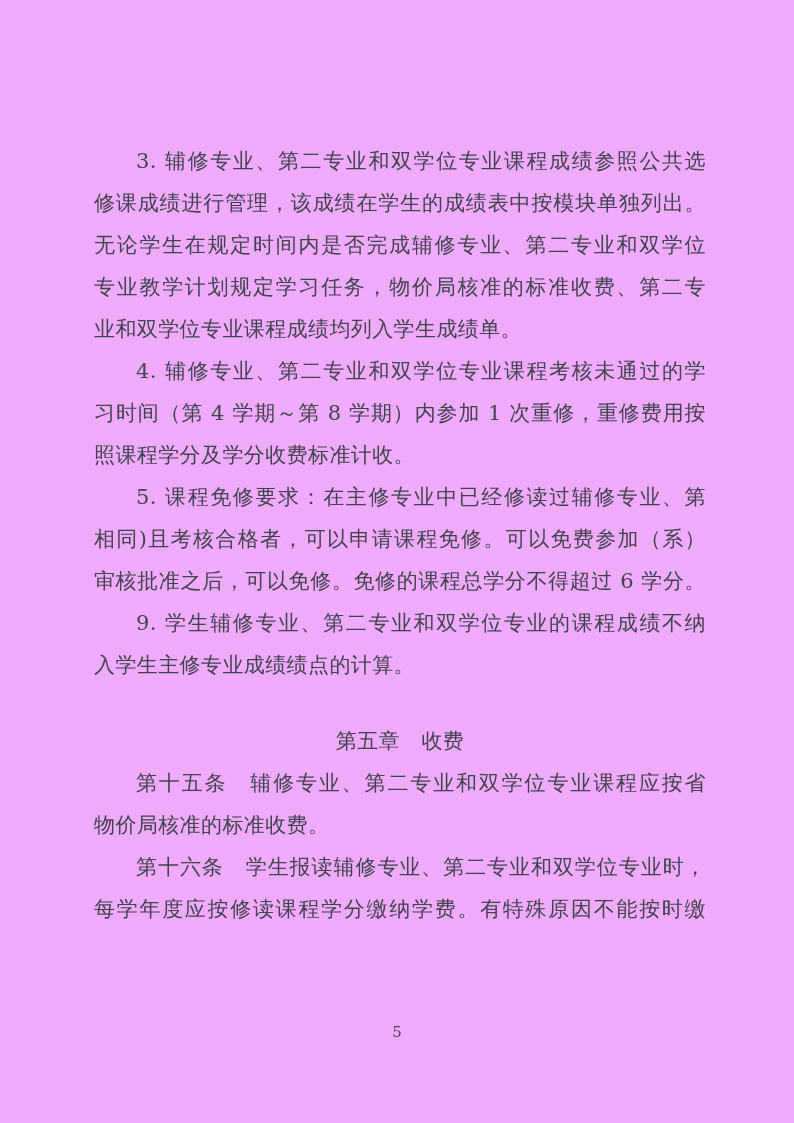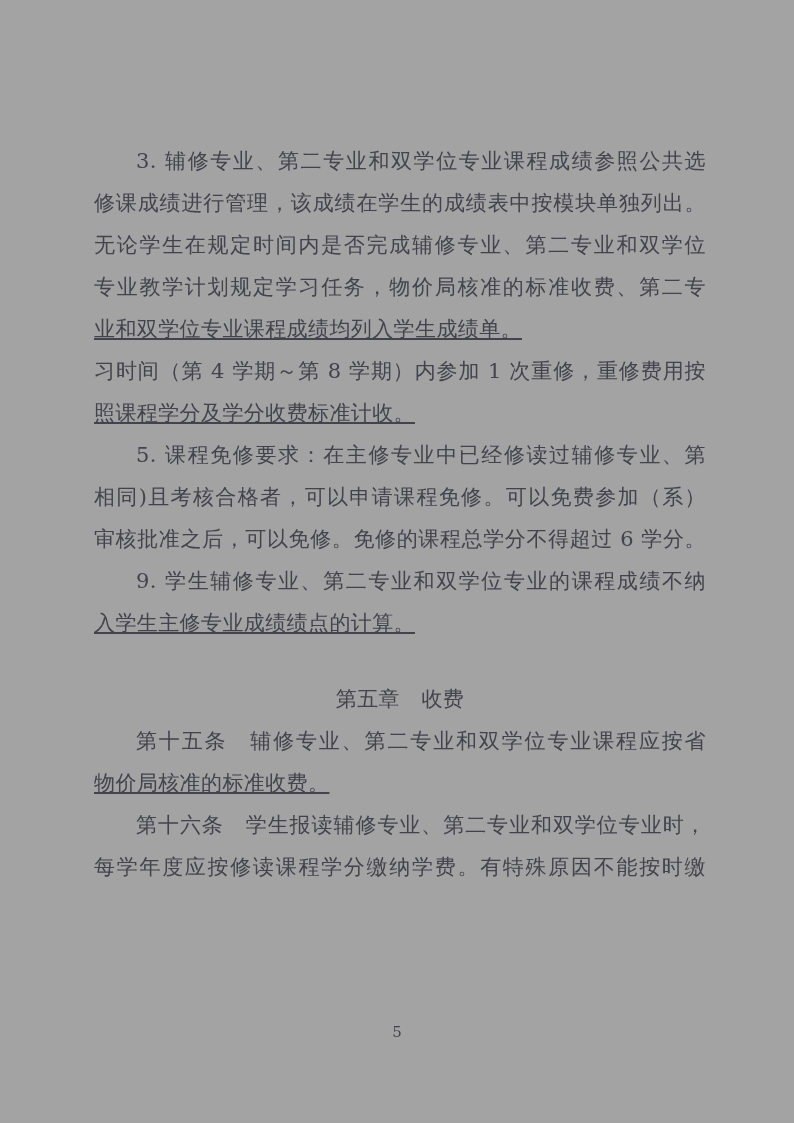--- a/index.html
+++ b/index.html
@@ -4,21 +4,21 @@
 <style>
   html, body {
     margin: 0;
     padding: 0;
     background: #ffffff;
   }
   #page {
     position: relative;
     width: 794px;
     height: 1123px;
-    background: #a3a3a3;
+    background: #f0abfc;
     overflow: hidden;
     font-family: "DejaVu Serif", "Liberation Serif", serif;
   }
   #text-block {
     position: absolute;
     left: 94px;
     top: 140px;
     width: 612px;
     color: #42434d;
     font-size: 21px;
@@ -30,21 +30,20 @@
     text-align: justify;
     text-align-last: justify;
     white-space: nowrap;
   }
   .ln.indent {
     text-indent: 2em;
   }
   .ln.left {
     text-align: left;
     text-align-last: left;
-    text-decoration: underline;
   }
   .ln.heading {
     text-align-last: center;
   }
   .sp {
     height: 34px;
   }
   #page-number {
     position: absolute;
     left: 0;
@@ -59,20 +58,21 @@
 </head>
 <body>
 
 <div id="page">
   <div id="text-block">
       <div class="ln indent">3. 辅修专业、第二专业和双学位专业课程成绩参照公共选</div>
       <div class="ln">修课成绩进行管理，该成绩在学生的成绩表中按模块单独列出。</div>
       <div class="ln">无论学生在规定时间内是否完成辅修专业、第二专业和双学位</div>
       <div class="ln">专业教学计划规定学习任务，物价局核准的标准收费、第二专</div>
       <div class="ln left">业和双学位专业课程成绩均列入学生成绩单。</div>
+      <div class="ln indent">4. 辅修专业、第二专业和双学位专业课程考核未通过的学</div>
       <div class="ln">习时间（第 4 学期～第 8 学期）内参加 1 次重修，重修费用按</div>
       <div class="ln left">照课程学分及学分收费标准计收。</div>
       <div class="ln indent">5. 课程免修要求：在主修专业中已经修读过辅修专业、第</div>
       <div class="ln">相同)且考核合格者，可以申请课程免修。可以免费参加（系）</div>
       <div class="ln">审核批准之后，可以免修。免修的课程总学分不得超过 6 学分。</div>
       <div class="ln indent">9. 学生辅修专业、第二专业和双学位专业的课程成绩不纳</div>
       <div class="ln left">入学生主修专业成绩绩点的计算。</div>
       <div class="sp"></div>
       <div class="ln heading">第五章　收费</div>
       <div class="ln indent">第十五条　辅修专业、第二专业和双学位专业课程应按省</div>

